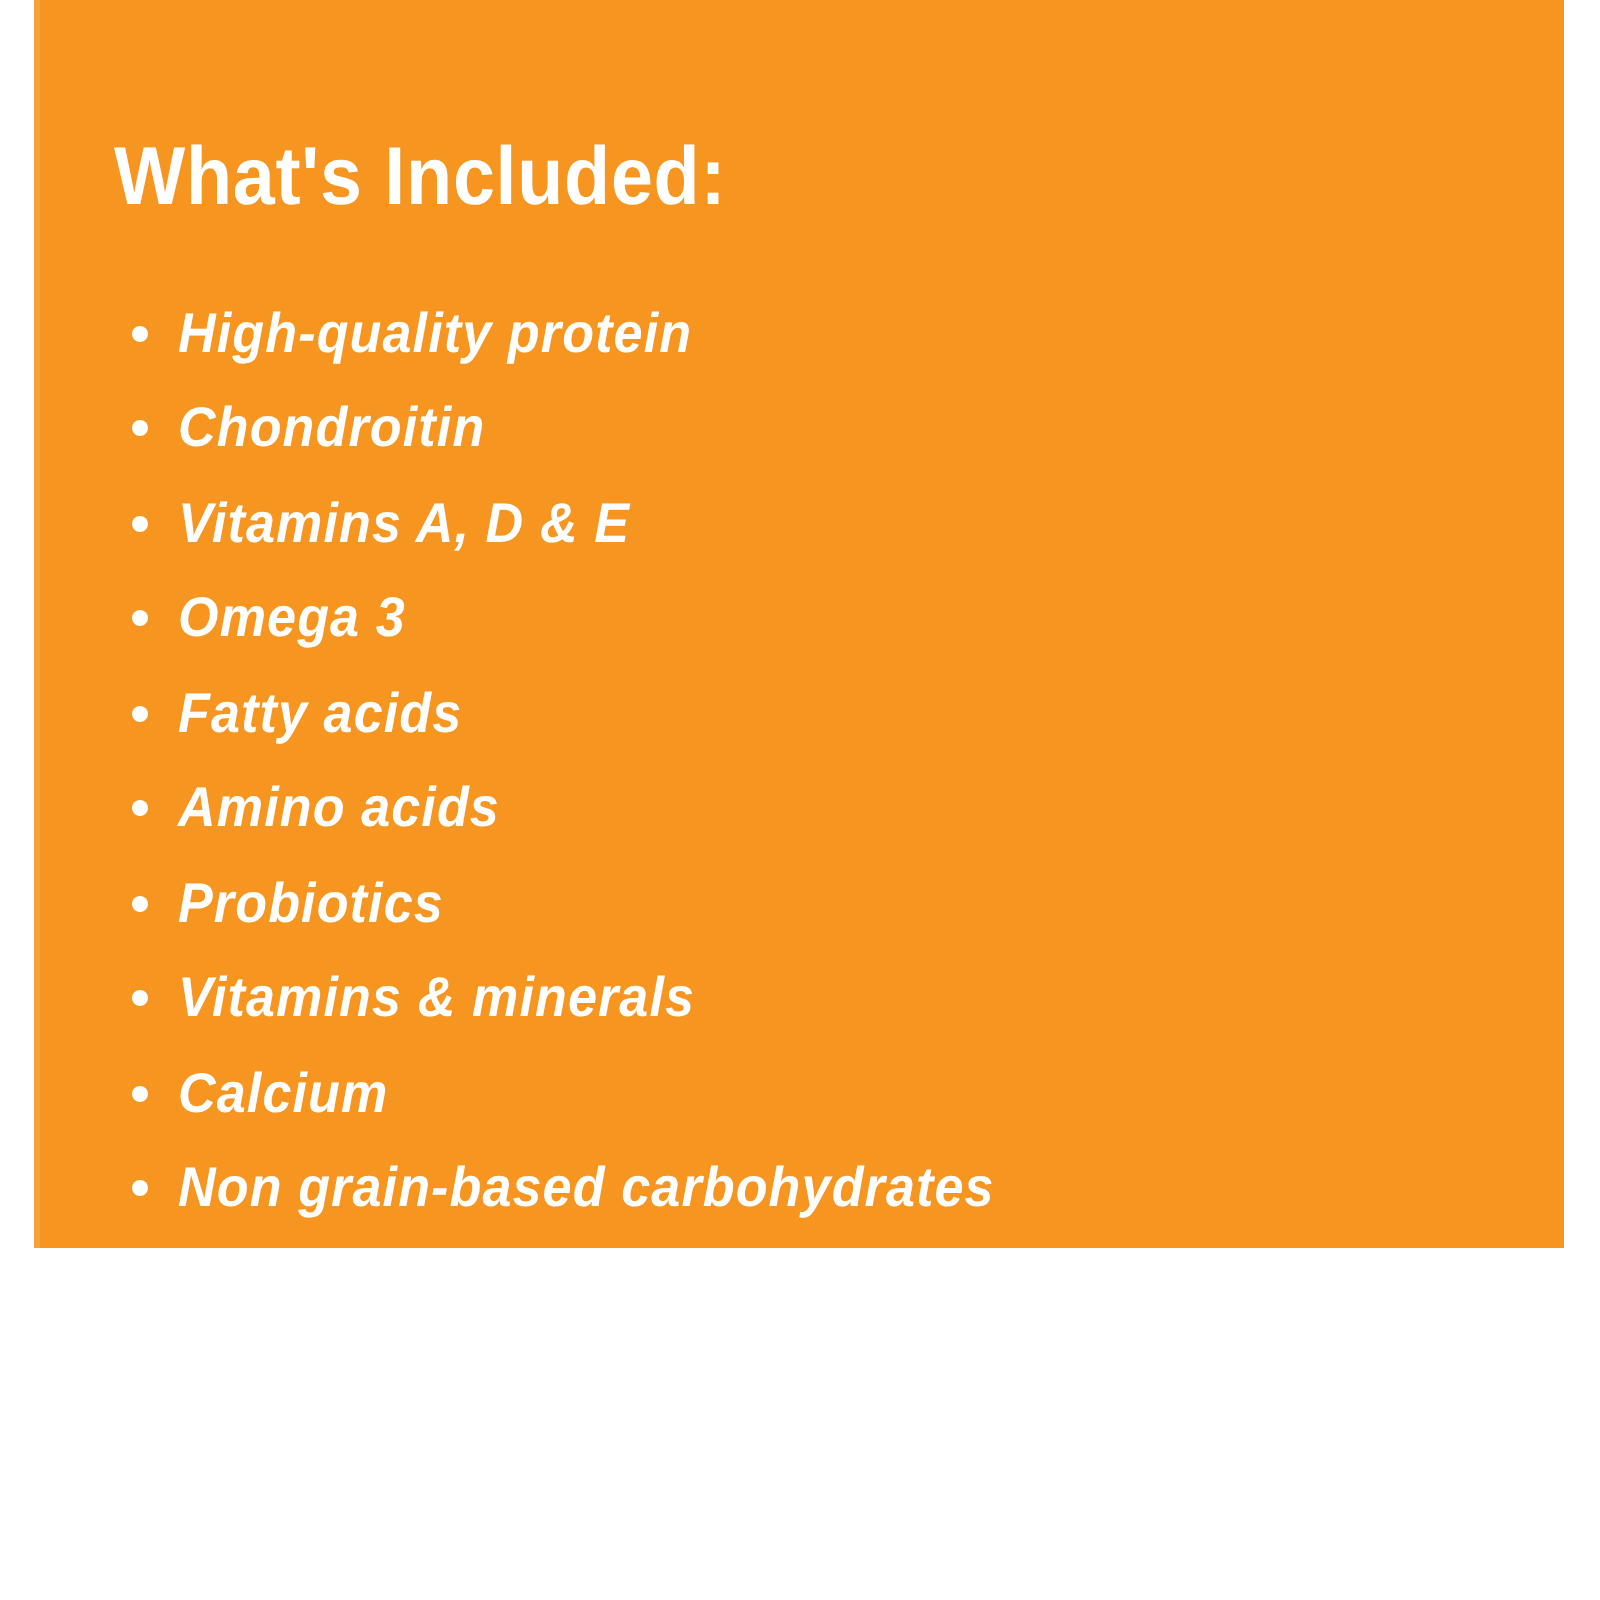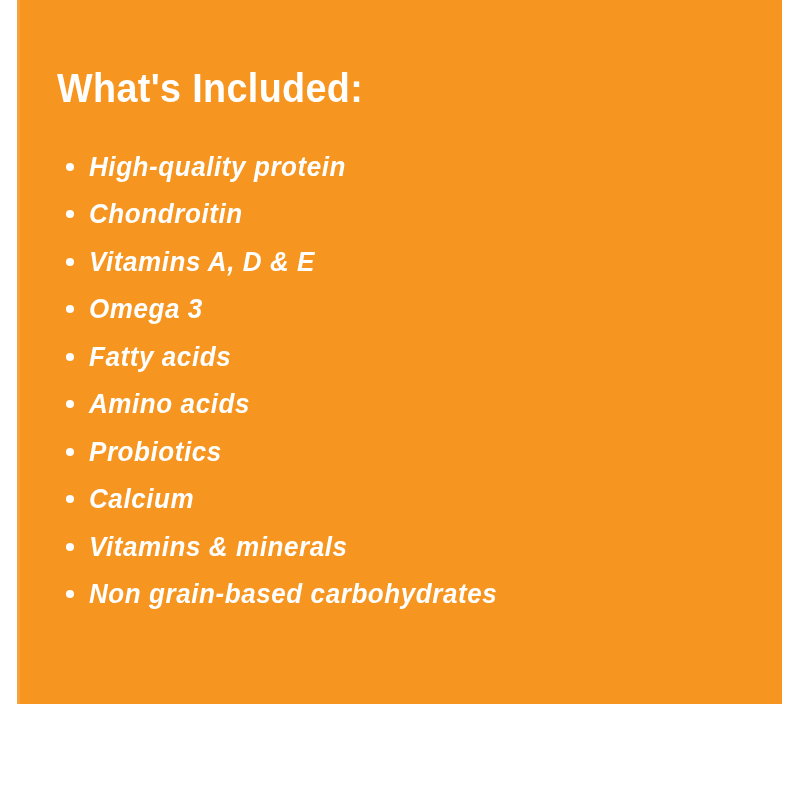--- a/index.html
+++ b/index.html
@@ -20,21 +20,21 @@
     height: 800px;
     background: #ffffff;
   }
 
   
   #panel {
     position: absolute;
     left: 17px;
     top: 0px;
     width: 765px;
-    height: 704px;
+    height: 624px;
     background: #F6951F;
     overflow: hidden;
   }
 
   
   #panel-left-edge {
     position: absolute;
     left: 0px;
     top: 0px;
     width: 3px;
@@ -156,26 +156,26 @@
           <span class="label">Amino acids</span>
         </li>
 
         <li>
           <span class="bullet"></span>
           <span class="label">Probiotics</span>
         </li>
 
         <li>
           <span class="bullet"></span>
-          <span class="label">Calcium</span>
+          <span class="label">Vitamins &amp; minerals</span>
         </li>
 
         <li>
           <span class="bullet"></span>
-          <span class="label">Vitamins &amp; minerals</span>
+          <span class="label">Calcium</span>
         </li>
 
         <li>
           <span class="bullet"></span>
           <span class="label">Non grain-based carbohydrates</span>
         </li>
 
       </ul>
 
     </div>

